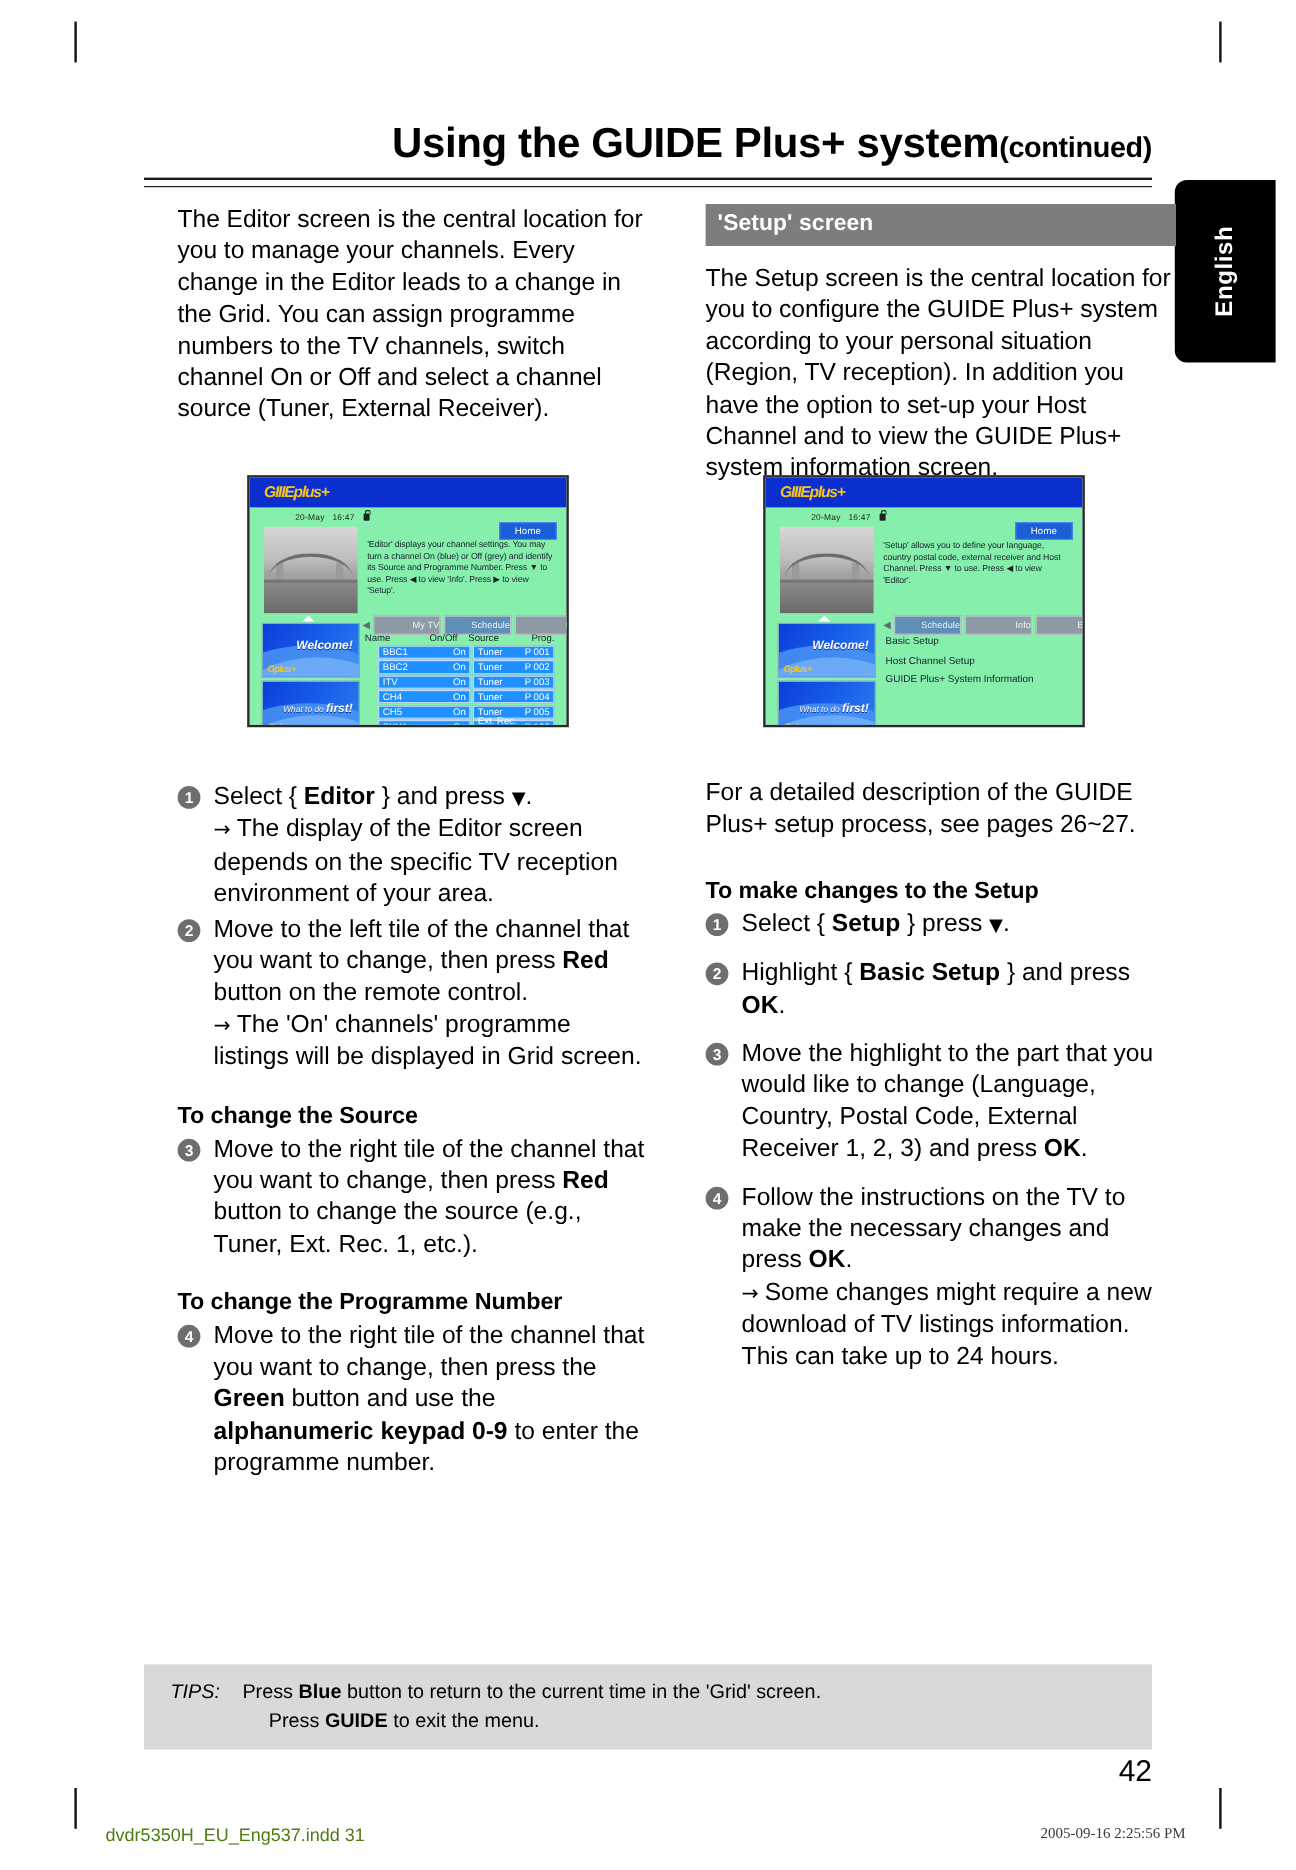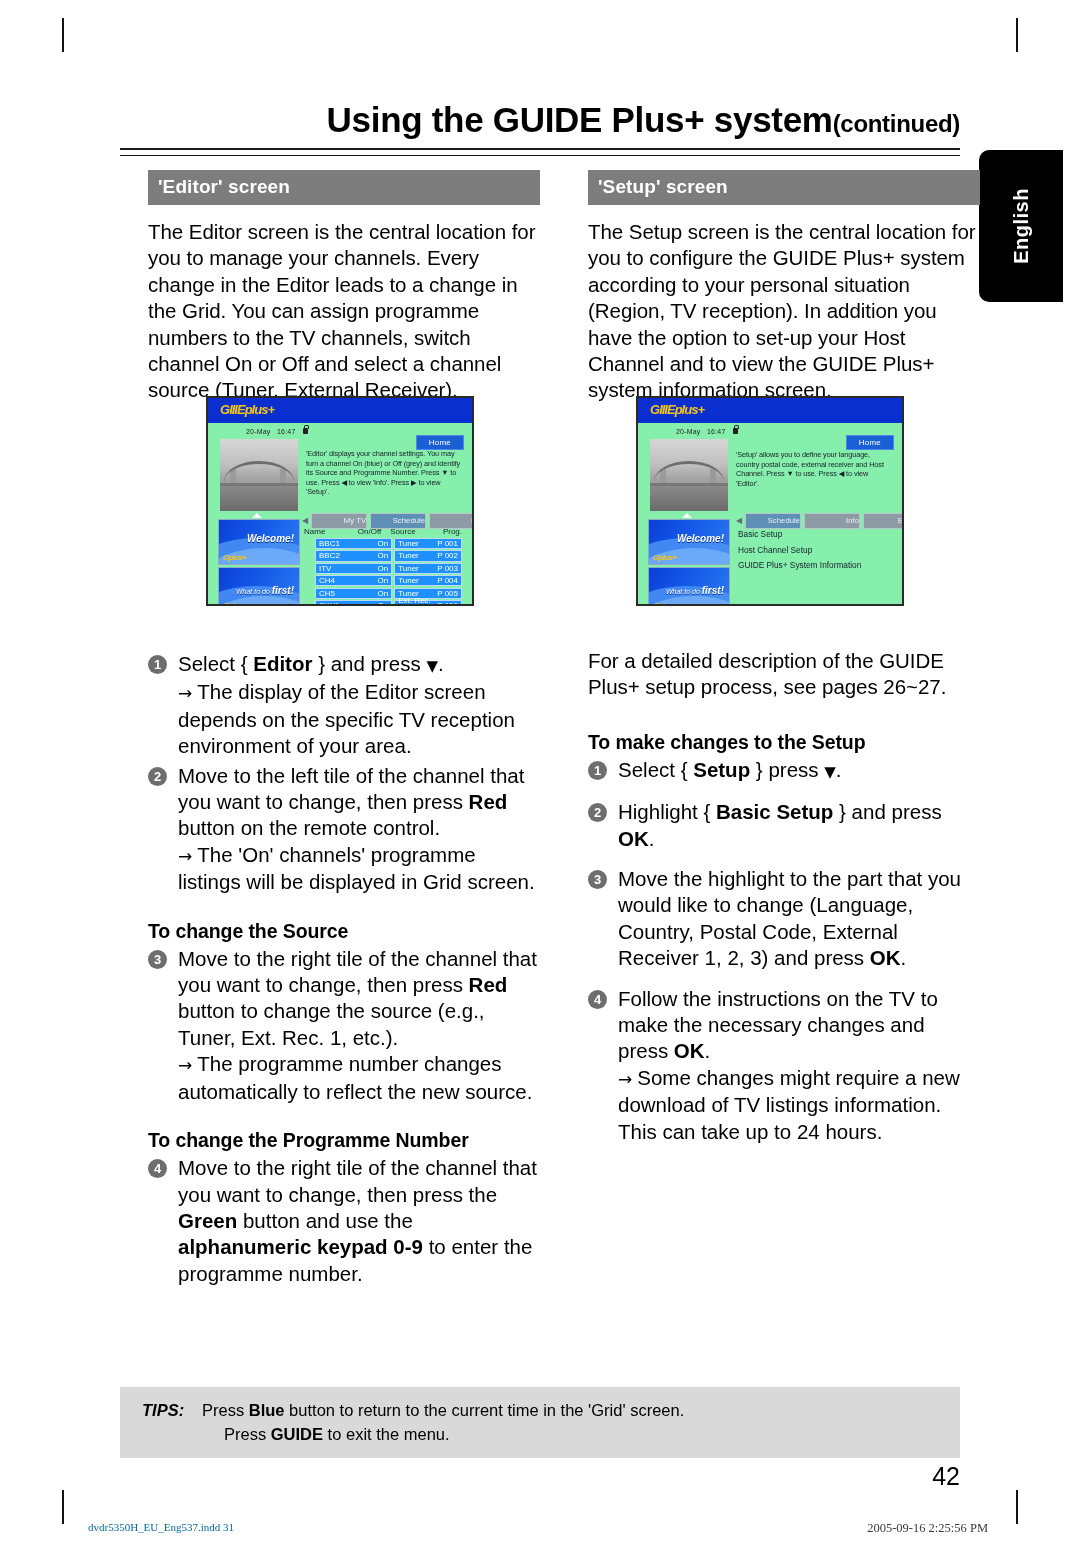--- a/index.html
+++ b/index.html
@@ -400,43 +400,43 @@
     background: #d9d9d9;
     padding: 11px 0 12px 0;
     box-sizing: border-box;
   }
   .tips-row {
     font-size: 16.5px;
     line-height: 24px;
     padding-left: 22px;
   }
   .tips-label {
-    font-weight: bold;
+    font-weight: normal;
     font-style: italic;
     display: inline-block;
     width: 60px;
   }
   .tips-row.second { padding-left: 104px; }
 
   .pageno {
     position: absolute;
     right: 120px;
     top: 1462px;
     font-size: 25px;
     font-weight: normal;
   }
 
   
   .footer-left {
     position: absolute;
     left: 88px;
     top: 1521px;
-    font-size: 11px;
-    font-family: Liberation Serif, serif;
-    color: #0369a1;
+    font-size: 15px;
+    font-family: Liberation Sans, sans-serif;
+    color: #4d7c0f;
   }
   .footer-right {
     position: absolute;
     right: 92px;
     top: 1521px;
     font-size: 12.5px;
     font-family: "Liberation Serif", serif;
     color: #3a3a3a;
   }
 </style>
@@ -451,21 +451,20 @@
 <div class="page-title">
   <span>Using the GUIDE Plus+ system</span><span class="cont">(continued)</span>
 </div>
 <div class="rule"></div>
 
 <div class="lang-tab">
   <span>English</span>
 </div>
 
 <div class="col left">
-  <div class="section-head">'Editor' screen</div>
   <p class="body">The Editor screen is the central location for you to manage your channels. Every change in the Editor leads to a change in the Grid. You can assign programme numbers to the TV channels, switch channel On or Off and select a channel source (Tuner, External Receiver).</p>
 </div>
 
 <div class="shot editor">
   <div class="gp-bar">
     <span class="gp-logo">G<span class="sw">IIIE</span><i>plus</i>+</span>
   </div>
   <div class="shot-body">
     <span class="ts"><span>20-May</span>&nbsp;&nbsp;&nbsp;<span>16:47</span></span>
     <span class="lock"></span>
@@ -581,21 +580,20 @@
   <div class="step">
     <span class="num">2</span>
     <span>Move to the left tile of the channel that you want to change, then press </span><b>Red</b><span> button on the remote control.</span>
     <span class="arrow-line"><span class="arr">→</span><span>The 'On' channels' programme listings will be displayed in Grid screen.</span></span>
   </div>
 
   <div class="subhead">To change the Source</div>
   <div class="step">
     <span class="num">3</span>
     <span>Move to the right tile of the channel that you want to change, then press </span><b>Red</b><span> button to change the source (e.g., Tuner, Ext. Rec. 1, etc.).</span>
-    <span class="arrow-line"><span class="arr">→</span><span>The programme number changes automatically to reflect the new source.</span></span>
   </div>
 
   <div class="subhead">To change the Programme Number</div>
   <div class="step">
     <span class="num">4</span>
     <span>Move to the right tile of the channel that you want to change, then press the </span><b>Green</b><span> button and use the </span><b>alphanumeric keypad 0-9</b><span> to enter the programme number.</span>
   </div>
 </div>
 
 <div class="col right">

